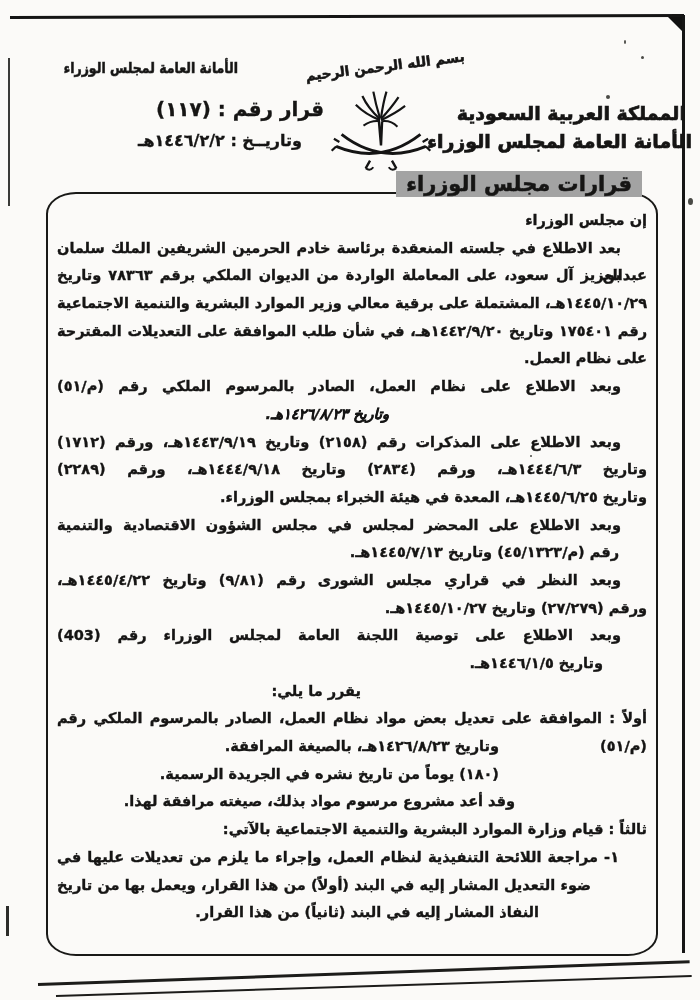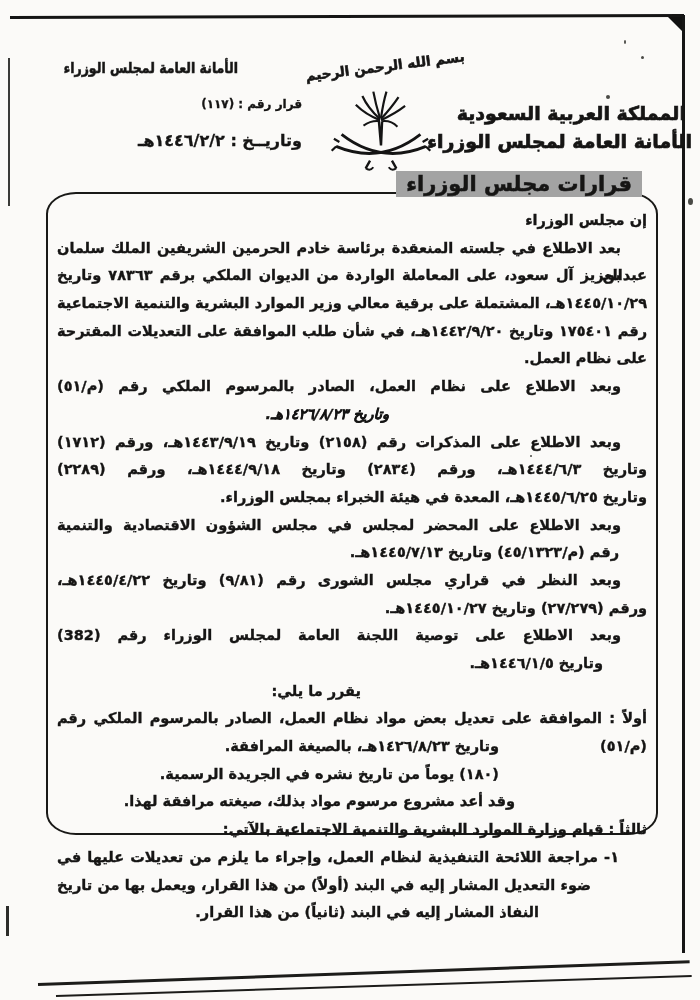--- a/index.html
+++ b/index.html
@@ -17,31 +17,31 @@
   .left-line-b{position:absolute;left:6px;top:906px;width:2.6px;height:30px;background:#2c2c2a;}
   .corner-mark{position:absolute;left:668px;top:17px;width:0;height:0;
     border-top:14px solid #111;border-left:14px solid transparent;}
   .bot-line-1{position:absolute;left:38px;top:983px;width:652px;height:2.6px;background:#1c1c1a;transform:rotate(-2deg);transform-origin:left center;}
   .bot-line-2{position:absolute;left:56px;top:995px;width:636px;height:2.2px;background:#1c1c1a;transform:rotate(-1.8deg);transform-origin:left center;}
   .speck{position:absolute;border-radius:50%;background:#4a4a46;}
   
   .hdr{position:absolute;white-space:nowrap;font-weight:700;}
   .stamp{left:88px;top:60px;width:150px;text-align:center;font-size:12.5px;white-space:nowrap;
     transform:scaleY(1.18);letter-spacing:-0.5px;-webkit-text-stroke:0.5px #222;}
-  .dec-no{right:398px;top:97px;font-size:12px;margin-left:48px;-webkit-text-stroke:0.3px #111;}
+  .dec-no{right:376px;top:97px;font-size:20px;margin-left:48px;-webkit-text-stroke:0.3px #111;}
   .dec-date{right:398px;top:131px;font-size:16px;-webkit-text-stroke:0.3px #111;}
   .bismillah{left:300px;top:58px;width:170px;text-align:center;font-size:13.5px;
     transform:rotate(-7deg);letter-spacing:-0.5px;-webkit-text-stroke:0.6px #1a1a1a;}
   .kingdom{right:14px;top:94px;font-size:19px;letter-spacing:-0.5px;margin-top:8px;-webkit-text-stroke:0.7px #141414;}
   .secretariat{right:8px;top:130px;font-size:19px;letter-spacing:-1px;-webkit-text-stroke:0.7px #141414;}
   .banner{right:58px;top:171px;font-size:21px;background:#a3a3a3;padding:1px 10px;z-index:5;
     letter-spacing:-0.5px;-webkit-text-stroke:0.5px #161616;}
   .emblem{position:absolute;left:326px;top:84px;}
   
-  .content-box{position:absolute;left:46px;top:192px;width:612px;height:643px;
+  .content-box{position:absolute;left:46px;top:192px;width:612px;height:764px;
     border:2.6px solid #191917;border-radius:30px/22px;box-sizing:border-box;z-index:3;background:transparent;}
   .lines{padding:13px 9px 0 9px;font-size:14.5px;font-weight:700;-webkit-text-stroke:0.35px #141414;}
   .line{line-height:27.7px;height:27.7px;white-space:normal;}
   .full{text-align:justify;text-align-last:justify;}
   .right{text-align:right;}
   .ind{padding-right:26px;}
   .mrA{margin-right:258px;font-style:italic;}  
   .mrB{margin-right:28px;}
   .mrC{margin-right:44px;}
   .mrD{margin-right:286px;}  
@@ -111,21 +111,21 @@
       <div class="line right">على نظام العمل.</div>
       <div class="line full ind">وبعد الاطلاع على نظام العمل، الصادر بالمرسوم الملكي رقم (م/٥١)</div>
       <div class="line right mrA">وتاريخ ١٤٢٦/٨/٢٣هـ.</div>
       <div class="line full ind">وبعد الاطلاع على المذكرات رقم (٢١٥٨) وتاريخ ١٤٤٣/٩/١٩هـ، ورقم (١٧١٢)</div>
       <div class="line full">وتاريخ ١٤٤٤/٦/٣هـ، ورقم (٢٨٣٤) وتاريخ ١٤٤٤/٩/١٨هـ، ورقم (٢٢٨٩)</div>
       <div class="line right">وتاريخ ١٤٤٥/٦/٢٥هـ، المعدة في هيئة الخبراء بمجلس الوزراء.</div>
       <div class="line full ind">وبعد الاطلاع على المحضر لمجلس في مجلس الشؤون الاقتصادية والتنمية</div>
       <div class="line right mrB">رقم (م/٤٥/١٣٢٣) وتاريخ ١٤٤٥/٧/١٣هـ.</div>
       <div class="line full ind">وبعد النظر في قراري مجلس الشورى رقم (٩/٨١) وتاريخ ١٤٤٥/٤/٢٢هـ،</div>
       <div class="line right">ورقم (٢٧/٢٧٩) وتاريخ ١٤٤٥/١٠/٢٧هـ.</div>
-      <div class="line full ind">وبعد الاطلاع على توصية اللجنة العامة لمجلس الوزراء رقم (382)</div>
+      <div class="line full ind">وبعد الاطلاع على توصية اللجنة العامة لمجلس الوزراء رقم (403)</div>
       <div class="line right mrC">وتاريخ ١٤٤٦/١/٥هـ.</div>
       <div class="line right mrD">يقرر ما يلي:</div>
       <div class="line full">أولاً : الموافقة على تعديل بعض مواد نظام العمل، الصادر بالمرسوم الملكي رقم (م/٥١)</div>
       <div class="line right mrE">وتاريخ ١٤٢٦/٨/٢٣هـ، بالصيغة المرافقة.</div>
       <div class="line right mrE">(١٨٠) يوماً من تاريخ نشره في الجريدة الرسمية.</div>
       <div class="line right mrF">وقد أعد مشروع مرسوم مواد بذلك، صيغته مرافقة لهذا.</div>
       <div class="line right">ثالثاً : قيام وزارة الموارد البشرية والتنمية الاجتماعية بالآتي:</div>
       <div class="line full mrB">١- مراجعة اللائحة التنفيذية لنظام العمل، وإجراء ما يلزم من تعديلات عليها في</div>
       <div class="line full mrG">ضوء التعديل المشار إليه في البند (أولاً) من هذا القرار، ويعمل بها من تاريخ</div>
       <div class="line right mrH">النفاذ المشار إليه في البند (ثانياً) من هذا القرار.</div>

